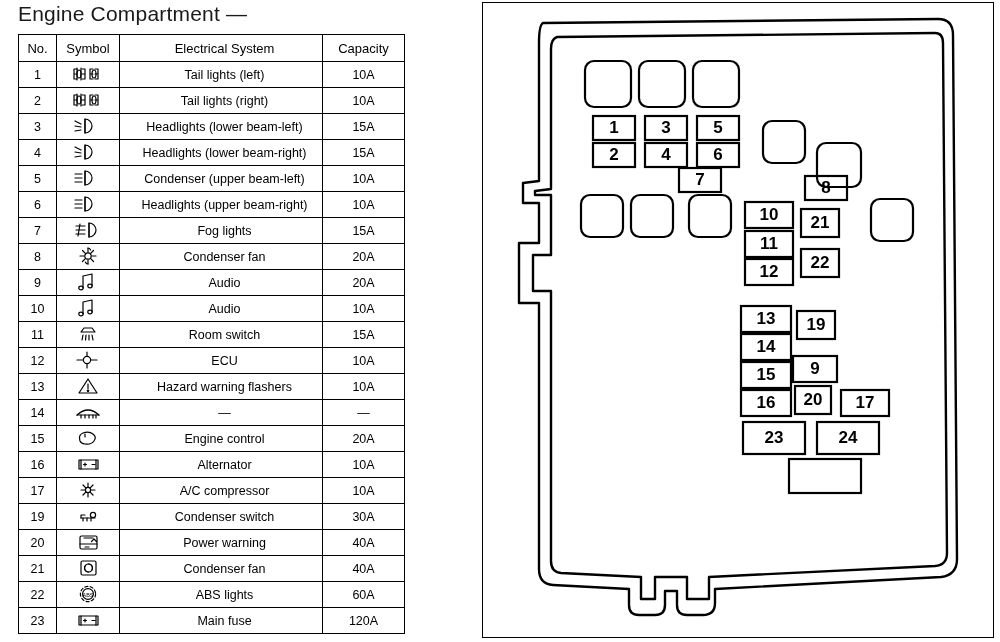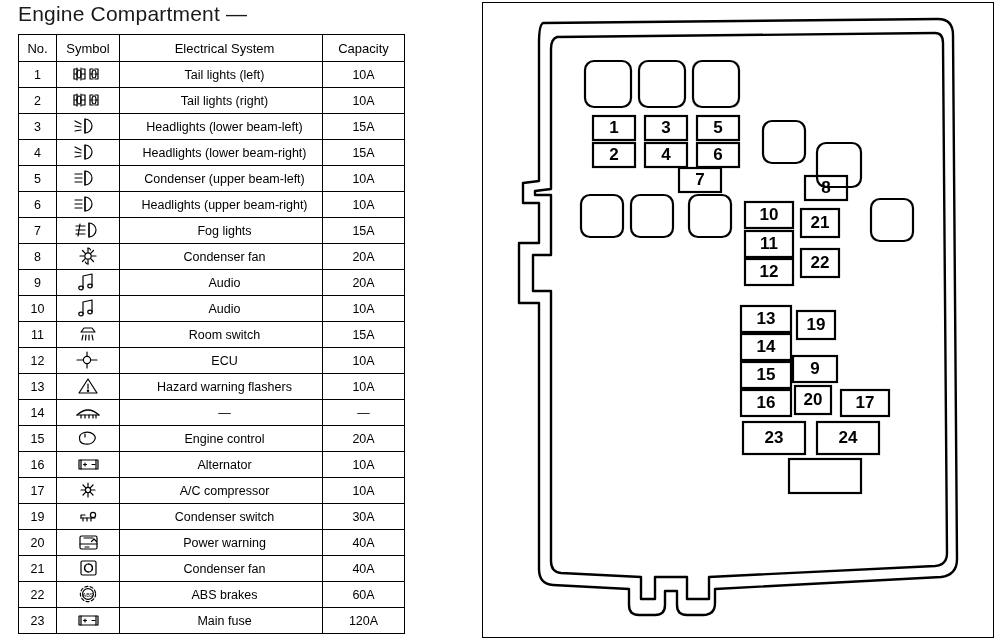--- a/index.html
+++ b/index.html
@@ -418,21 +418,21 @@
           <td class="d-no">22</td>
           <td class="d-sym">
             <span class="sym">
               <svg width="30" height="20" viewBox="0 0 30 20" fill="none" stroke="#000" stroke-width="1.2" stroke-linecap="round" stroke-linejoin="round">
                 <circle cx="15" cy="10" r="5.4"></circle>
                 <circle cx="15" cy="10" r="7.6" stroke-dasharray="3 2.4"></circle>
                 <text x="15" y="12.6" font-family="Liberation Sans, sans-serif" font-size="5.4" text-anchor="middle" fill="#000" stroke="none">ABS</text>
               </svg>
             </span>
           </td>
-          <td class="d-system">ABS brakes</td>
+          <td class="d-system">ABS lights</td>
           <td class="d-cap">60A</td>
         </tr>
         <tr>
           <td class="d-no">23</td>
           <td class="d-sym">
             <span class="sym">
               <svg width="30" height="20" viewBox="0 0 30 20" fill="none" stroke="#000" stroke-width="1.2" stroke-linecap="round" stroke-linejoin="round">
                 <rect x="8" y="6" width="15" height="9"></rect>
                 <path d="M8 6 L6 6 L6 15 L8 15"></path>
                 <path d="M23 6 L25 6 L25 15 L23 15"></path>

